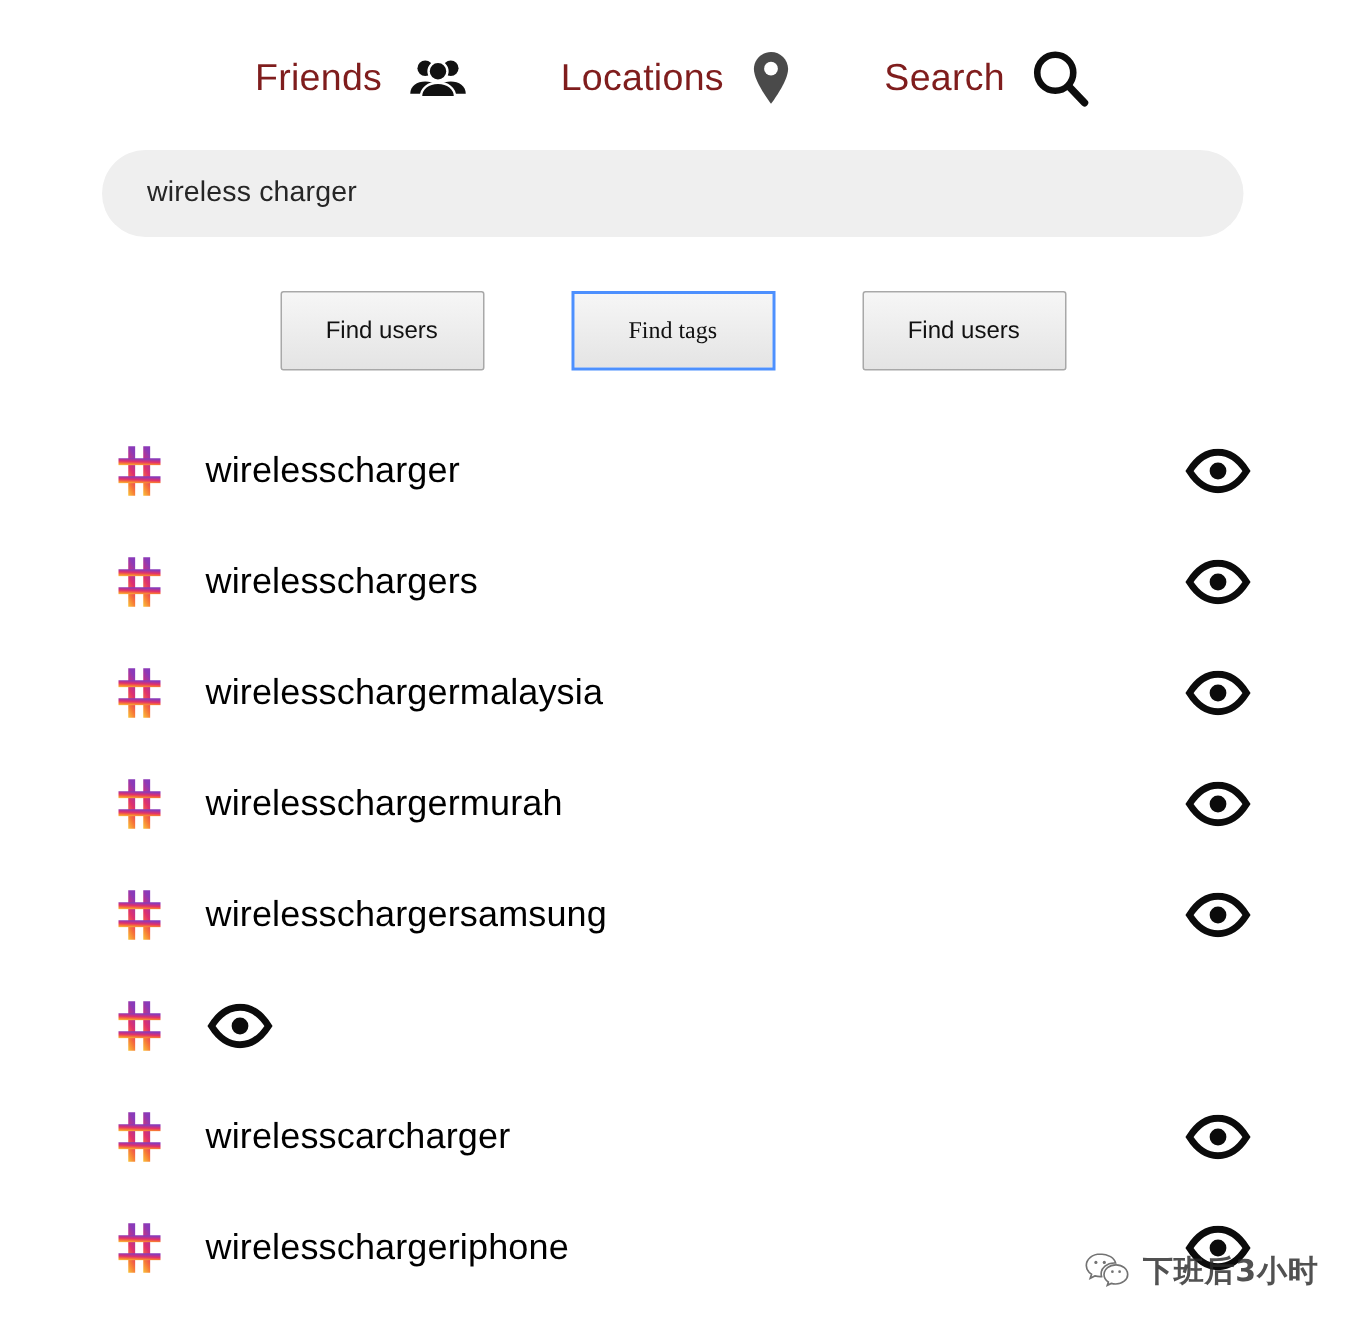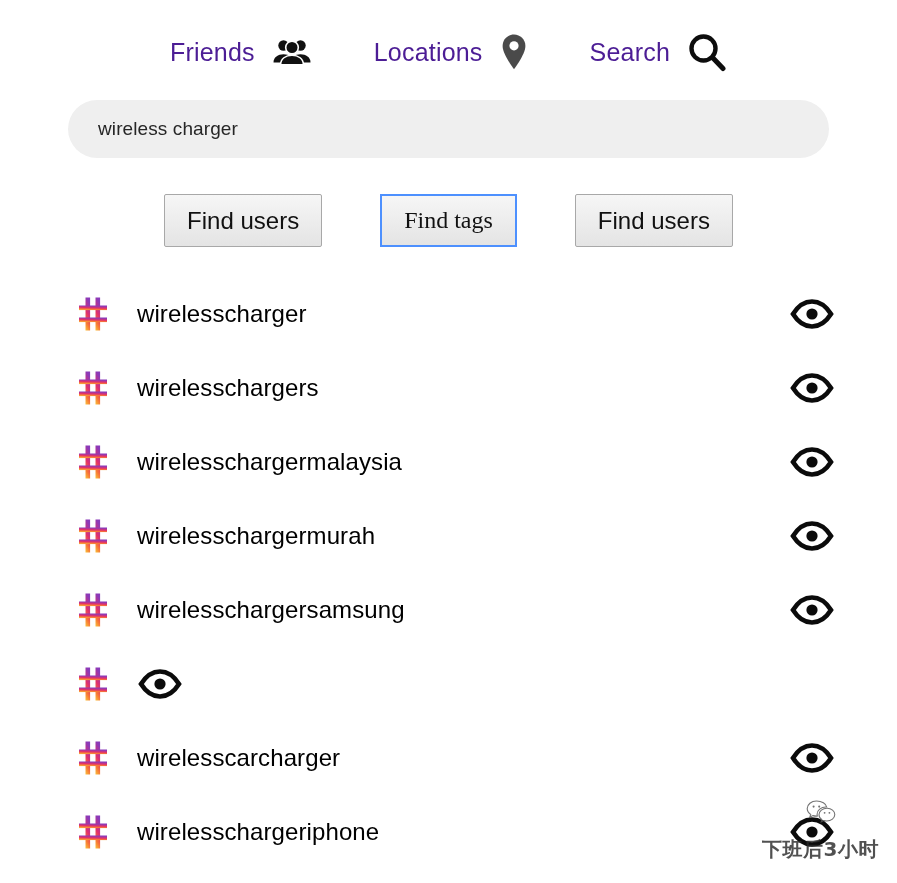--- a/index.html
+++ b/index.html
@@ -30,21 +30,21 @@
   .nav-item {
     display: flex;
     align-items: center;
     gap: 17px;
     cursor: pointer;
     user-select: none;
   }
   .nav-label {
     font-size: 25px;
     font-weight: 400;
-    color: #4c1d95;
+    color: #7f1d1d;
     letter-spacing: 0.2px;
     white-space: nowrap;
   }
   .nav-icon {
     display: flex;
     align-items: center;
     justify-content: center;
   }
 
   
@@ -69,21 +69,21 @@
 
   
   .filters {
     display: flex;
     justify-content: center;
     gap: 58px;
     margin-top: 36px;
   }
   .filter-btn {
     font-family: "Liberation Sans", sans-serif;
-    font-size: 24px;
+    font-size: 16px;
     color: #111111;
     background: linear-gradient(to bottom, #f6f6f6 0%, #e4e4e4 100%);
     border: 1px solid #a8a8a8;
     border-radius: 2px;
     padding: 0 22px;
     height: 53px;
     min-width: 136px;
     cursor: pointer;
     box-sizing: border-box;
   }
@@ -127,25 +127,23 @@
     justify-content: center;
     cursor: pointer;
   }
 
   
   .watermark {
     position: absolute;
     right: 18px;
     bottom: 20px;
     display: flex;
-    align-items: center;
     gap: 9px;
     opacity: 0.82;
     pointer-events: none;
-    flex-direction: column;
   }
   .wm-text {
     font-family: "DejaVu Sans", sans-serif;
     font-size: 20px;
     font-weight: 700;
     color: #2b2b2b;
     letter-spacing: 0.5px;
     white-space: nowrap;
   }
 </style>

